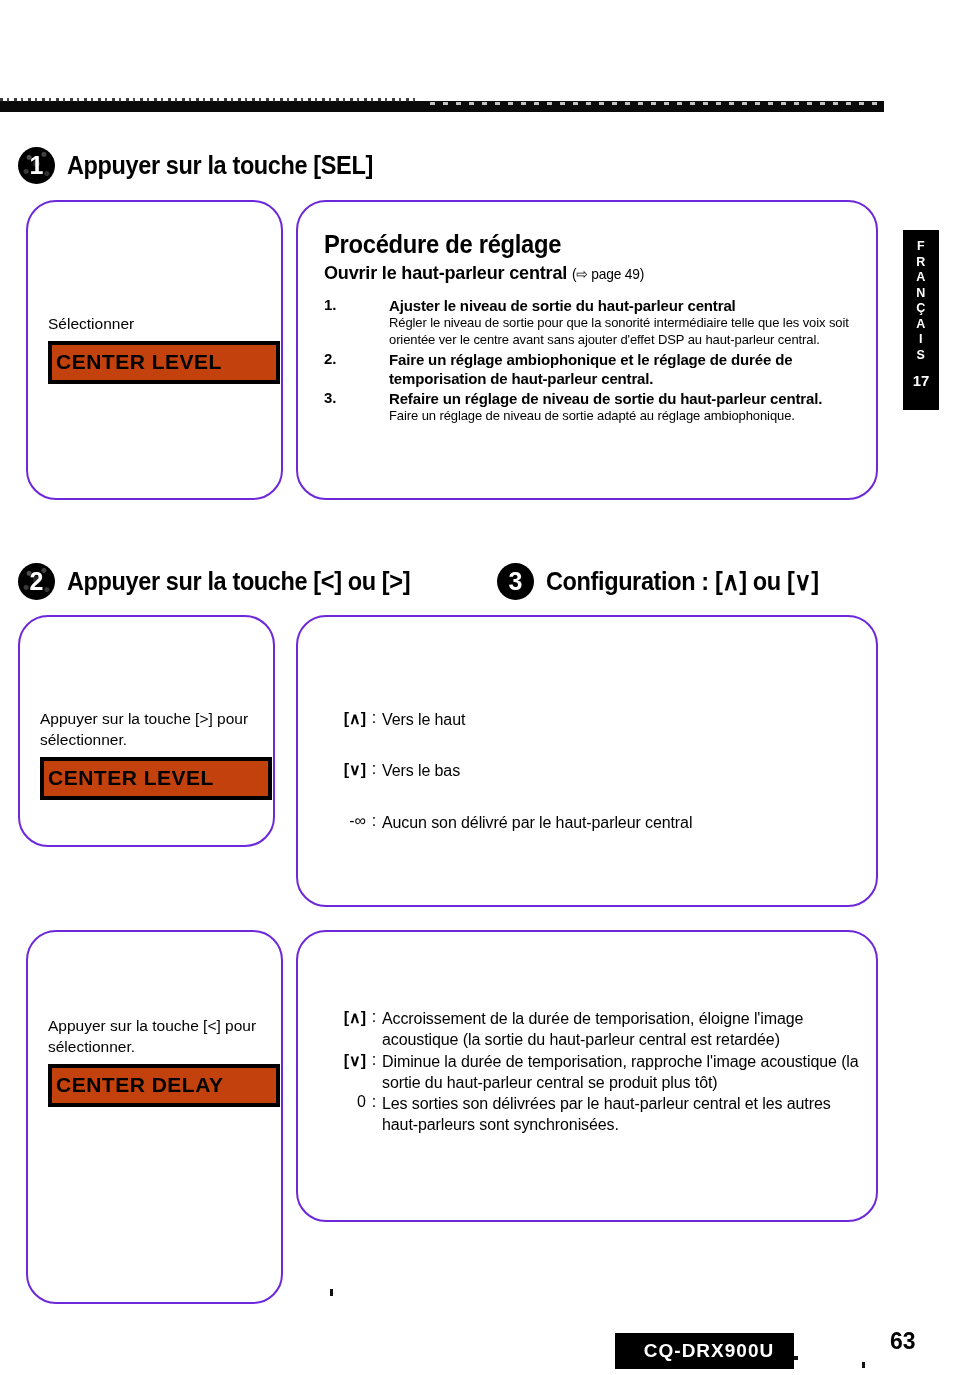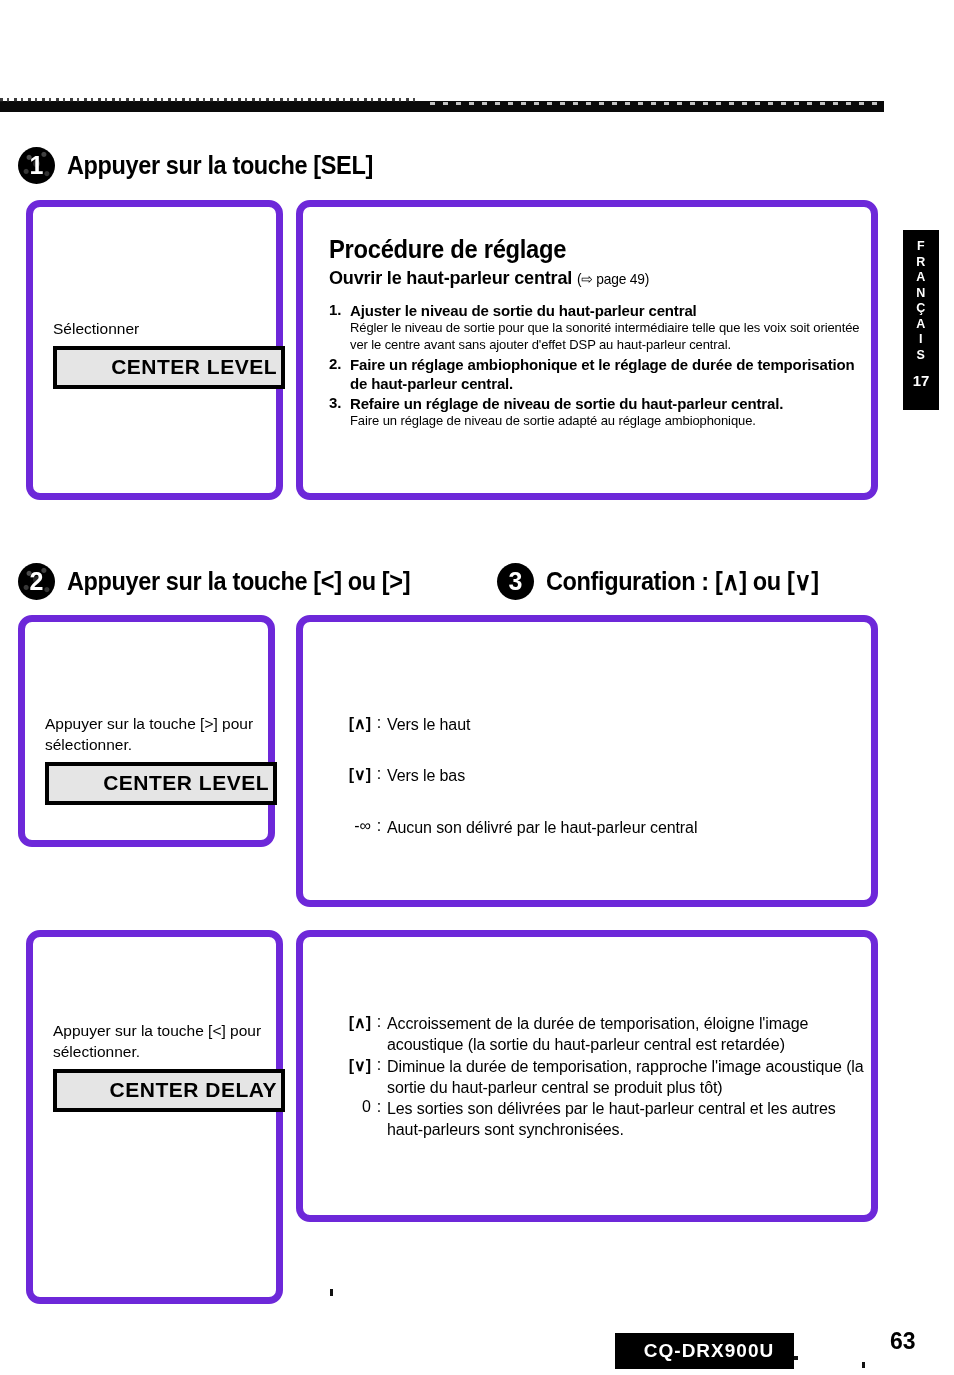--- a/index.html
+++ b/index.html
@@ -85,31 +85,31 @@
     margin-left: 12px;
     letter-spacing: -0.4px;
     transform: scaleX(.94);
     transform-origin: left center;
     white-space: nowrap;
   }
 
   
   .panel {
     position: absolute;
-    border: 7px solid #6d28d9;
-    border-radius: 14px;
+    border: 2px solid #6d28d9;
+    border-radius: 30px;
     background: #fff;
     box-sizing: border-box;
   }
 
   
   .lcd {
     border: 4px solid #000;
-    background: #e5e5e5;
-    text-align: right;
+    background: #c2410c;
+    text-align: left;
     font-weight: bold;
     font-size: 21px;
     letter-spacing: 0.5px;
     padding: 5px 4px 6px;
     box-sizing: border-box;
   }
   .note-line {
     font-size: 15.5px;
     line-height: 1.35;
   }
@@ -143,21 +143,21 @@
   .proc-item {
     display: flex;
     margin-bottom: 1px;
   }
   .proc-num {
     font-weight: bold;
     flex: 0 0 auto;
     width: 21px;
     font-size: 15px;
   }
-  .proc-body { flex: 1 1 auto; }
+  .proc-body { flex: 1 1 auto; margin-left: 44px; }
   .proc-lead {
     font-weight: bold;
     font-size: 15px;
     line-height: 1.28;
     letter-spacing: -0.15px;
   }
   .proc-desc {
     font-size: 13px;
     line-height: 1.29;
     letter-spacing: -0.1px;

